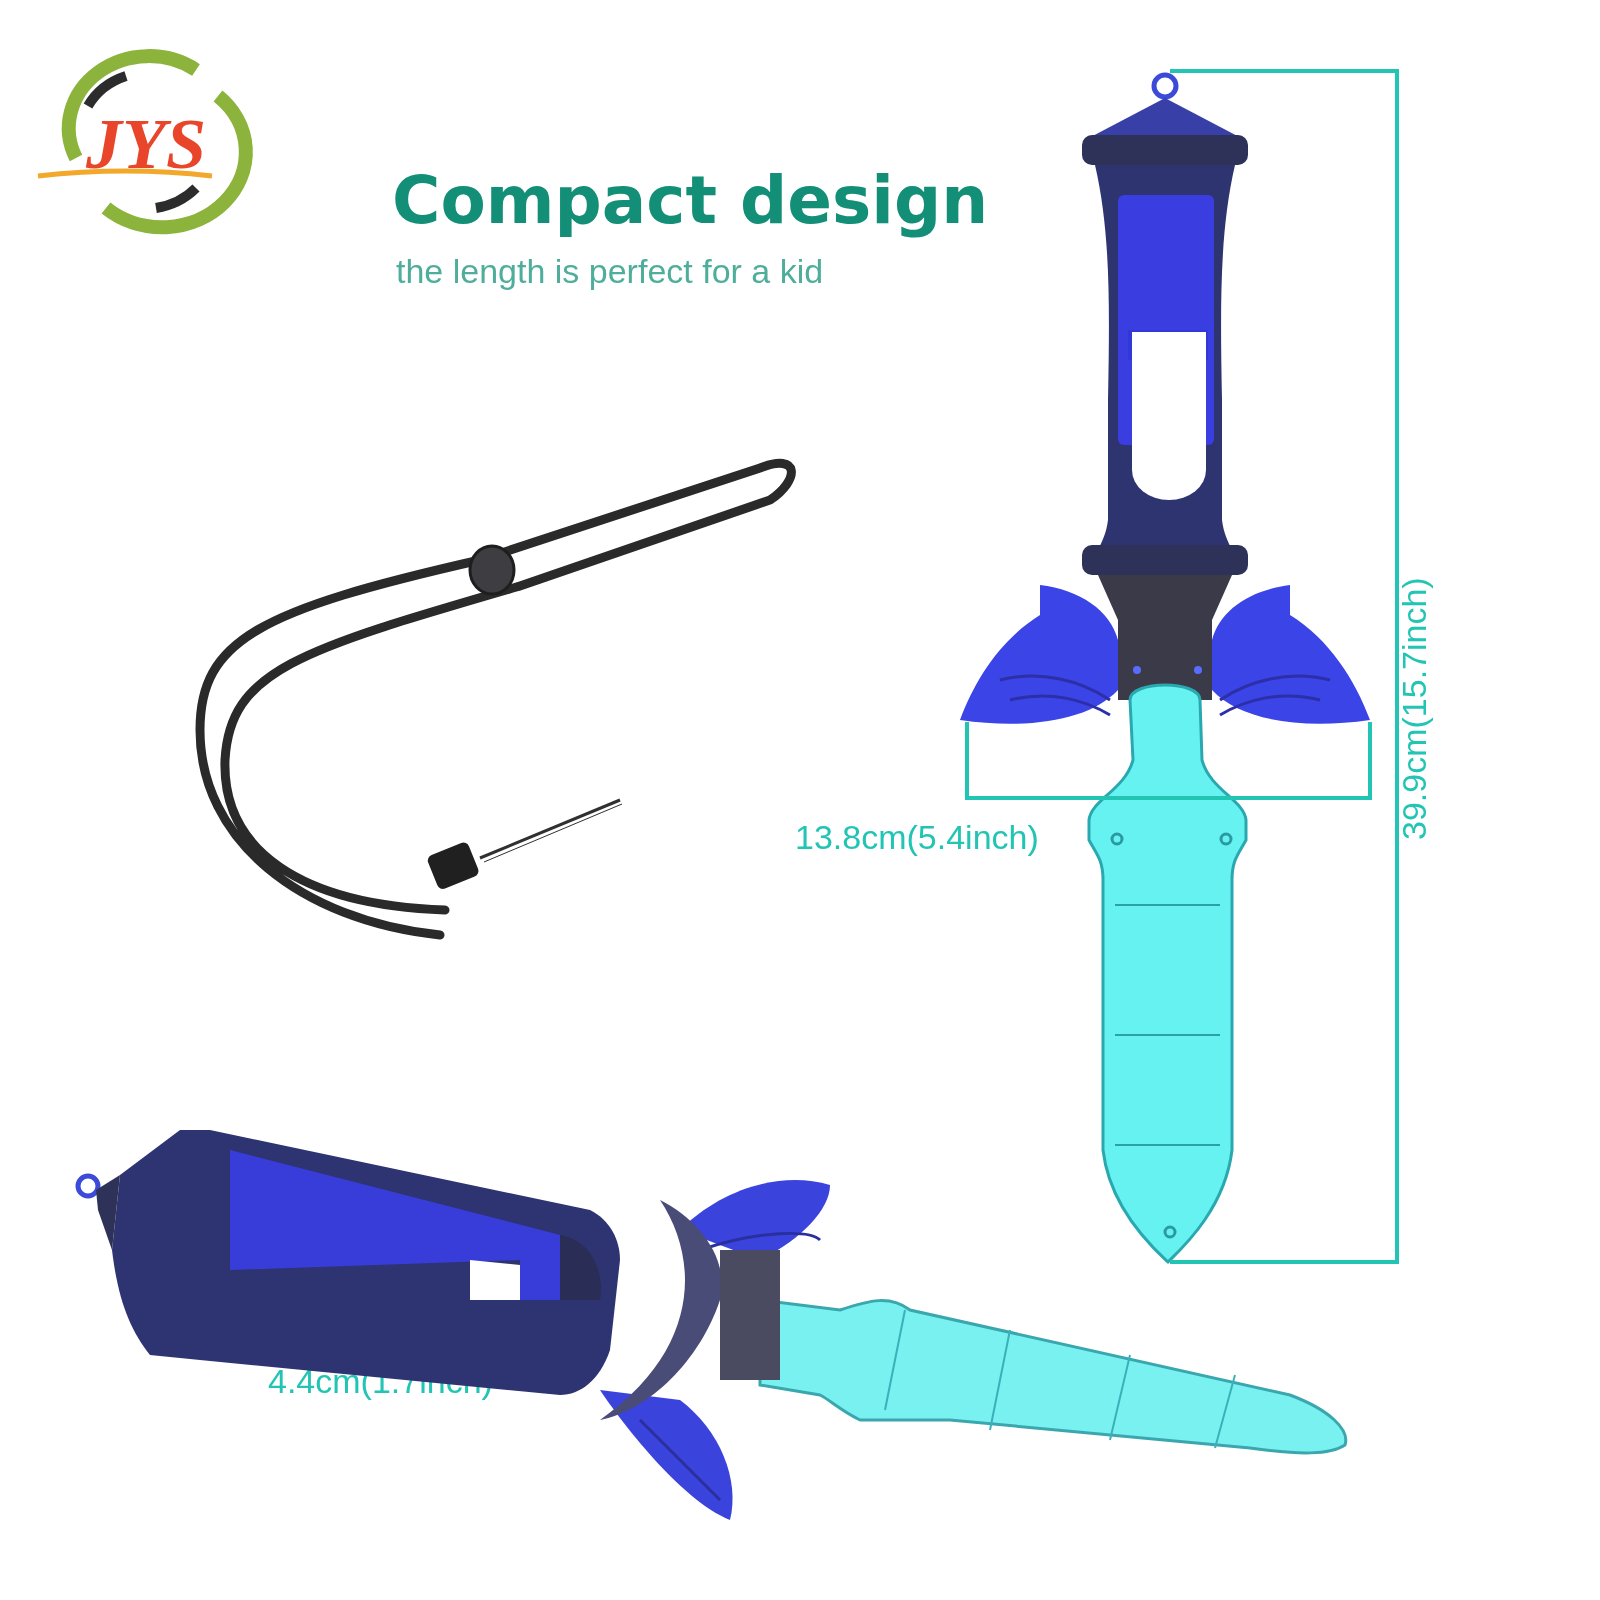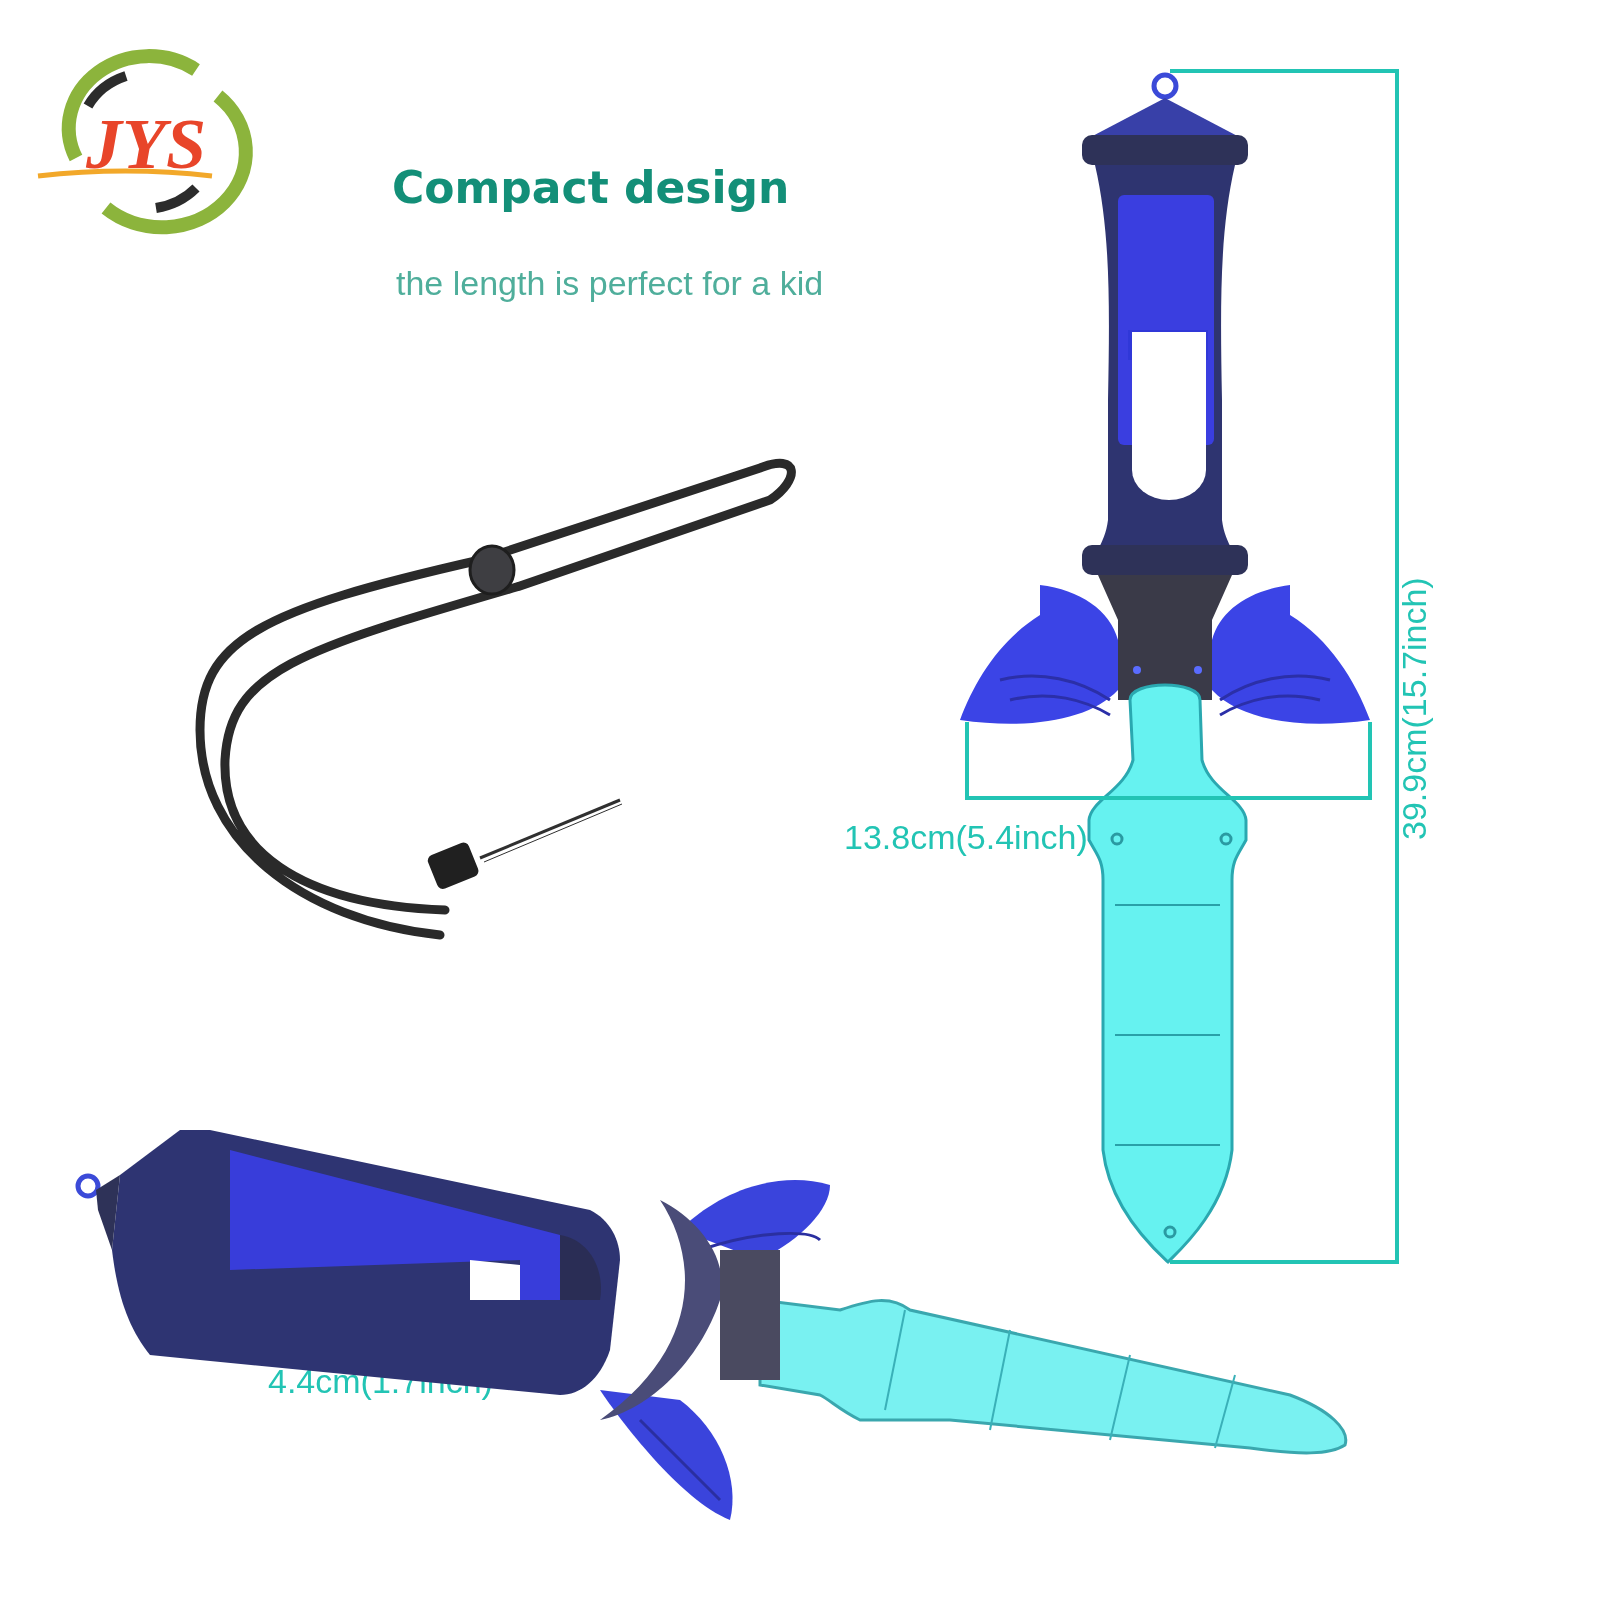--- a/index.html
+++ b/index.html
@@ -1,21 +1,21 @@
 <!DOCTYPE html>
 <html><head>
 <meta charset="utf-8">
 <style>
   html, body { margin: 0; padding: 0; background: #ffffff; }
   body { width: 1600px; height: 1600px; position: relative; overflow: hidden; font-family: "Liberation Sans", sans-serif; }
   .abs { position: absolute; }
-  .headline { left: 392px; top: 162px; font-size: 44px; font-weight: 700; color: #138f78; font-family: "DejaVu Sans", sans-serif; letter-spacing: 0px; white-space: nowrap; }
-  .subline { left: 396px; top: 264px; font-size: 34px; color: #4fae9b; font-family: "Liberation Sans", sans-serif; white-space: nowrap; }
+  .headline { left: 392px; top: 162px; font-size: 66px; font-weight: 700; color: #138f78; font-family: "DejaVu Sans", sans-serif; letter-spacing: 0px; white-space: nowrap; }
+  .subline { left: 396px; top: 252px; font-size: 34px; color: #4fae9b; font-family: "Liberation Sans", sans-serif; white-space: nowrap; }
   .dim { color: #22c4b4; font-size: 34px; white-space: nowrap; font-family: "Liberation Sans", sans-serif; }
-  .dim-width { left: 844px; top: 818px; }
+  .dim-width { left: 795px; top: 818px; }
   .dim-depth { left: 268px; top: 1362px; }
   .dim-length { left: 1395px; top: 840px; transform-origin: 0 0; transform: rotate(-90deg); }
   svg { position: absolute; overflow: visible; }
 </style>
 </head>
 <body>
 
 <div class="abs" style="left:36px;top:48px;width:200px;height:170px;">
   <svg width="200" height="170">
     <path d="M40,110 A80,72 0 0 1 160,22" fill="none" stroke="#8cb43c" stroke-width="14"></path>

